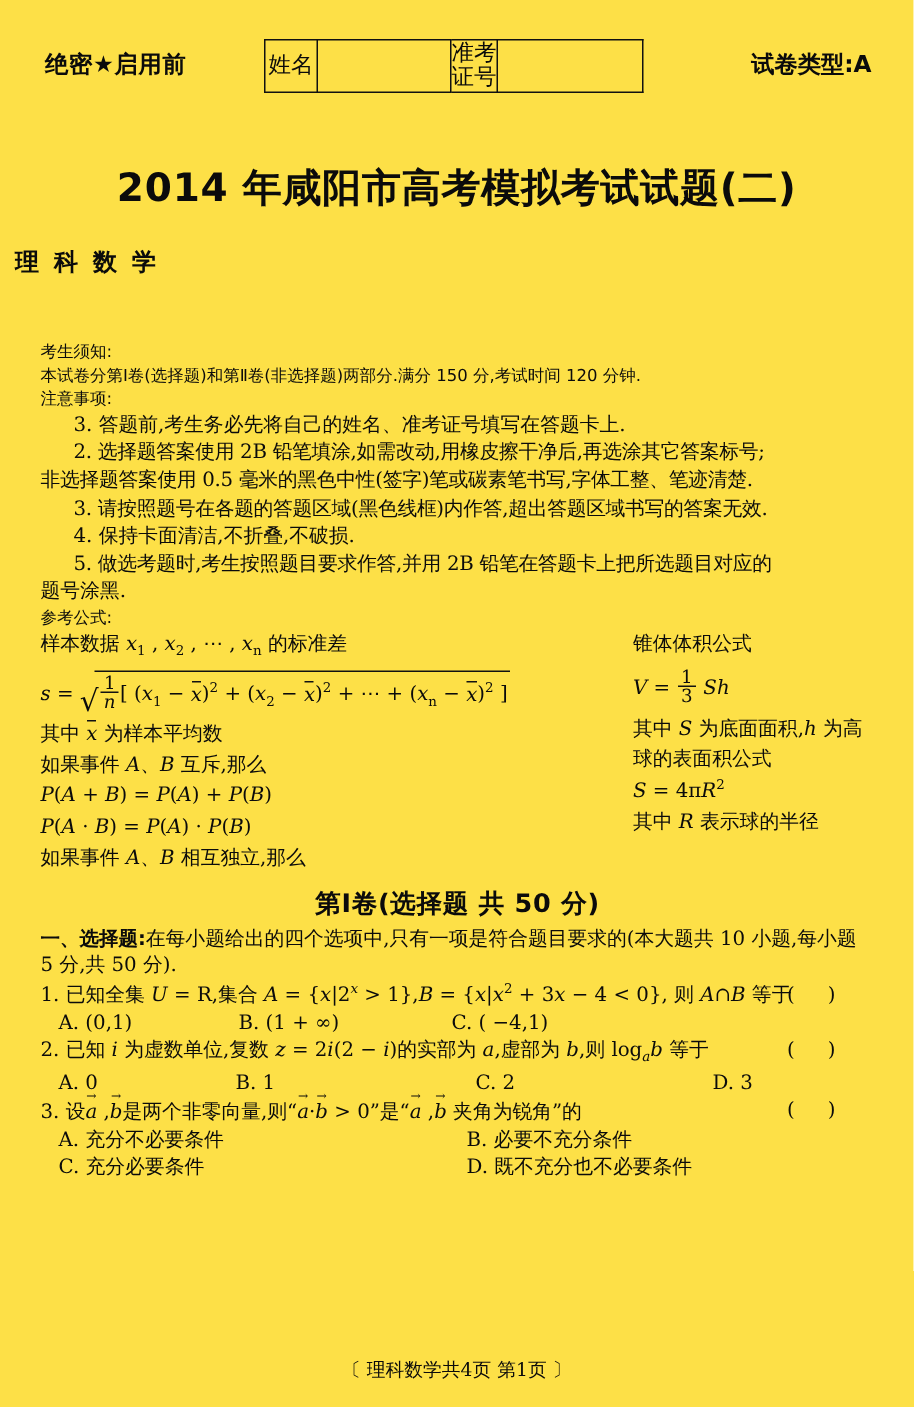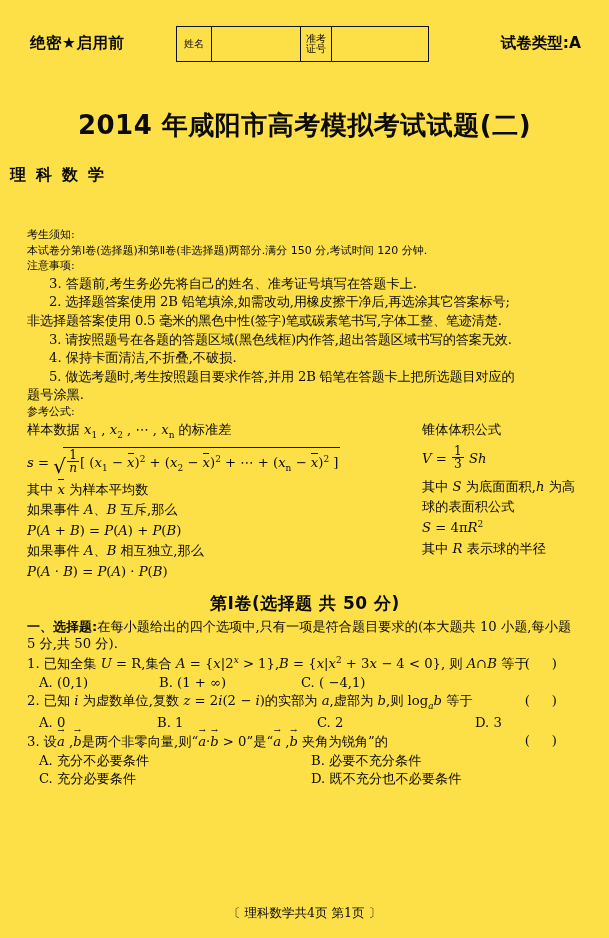--- a/index.html
+++ b/index.html
@@ -46,21 +46,21 @@
     border: 1.6px solid #111;
     border-collapse: collapse;
     height: 36px;
   }
   .idtable td {
     border: 1.4px solid #111;
     padding: 0;
     vertical-align: middle;
     text-align: center;
     font-family: "DejaVu Sans", "Liberation Sans", sans-serif;
-    font-size: 10px;
+    font-size: 15px;
     line-height: 1.05;
   }
   .cell-label { width: 34px; }
   .cell-label2 { width: 30px; font-size: 10.5px; }
   .cell-blank1 { width: 88px; }
   .cell-blank2 { width: 96px; }
   .two-line { display: block; }
   .papertype {
     position: absolute;
     right: 0;
@@ -313,24 +313,24 @@
         <div class="frow">
           其中 <span class="ovl mth">x</span> 为样本平均数
         </div>
         <div class="frow">
           如果事件 <span class="mth">A</span>、<span class="mth">B</span> 互斥,那么
         </div>
         <div class="frow">
           <span class="mth">P</span>(<span class="mth">A</span> + <span class="mth">B</span>) = <span class="mth">P</span>(<span class="mth">A</span>) + <span class="mth">P</span>(<span class="mth">B</span>)
         </div>
         <div class="frow">
+          <span class="mth">P</span>(<span class="mth">A</span> · <span class="mth">B</span>) = <span class="mth">P</span>(<span class="mth">A</span>) · <span class="mth">P</span>(<span class="mth">B</span>)
+        </div>
+        <div class="frow">
           如果事件 <span class="mth">A</span>、<span class="mth">B</span> 相互独立,那么
-        </div>
-        <div class="frow">
-          <span class="mth">P</span>(<span class="mth">A</span> · <span class="mth">B</span>) = <span class="mth">P</span>(<span class="mth">A</span>) · <span class="mth">P</span>(<span class="mth">B</span>)
         </div>
       </div>
 
       <div class="col-right">
         <div class="frow">锥体体积公式</div>
         <div class="frow" style="margin:6px 0 7px 0;">
           <span class="mth">V</span> =
           <span class="frac"><span class="num">1</span><span class="den">3</span></span>
           <span class="mth">Sh</span>
         </div>

